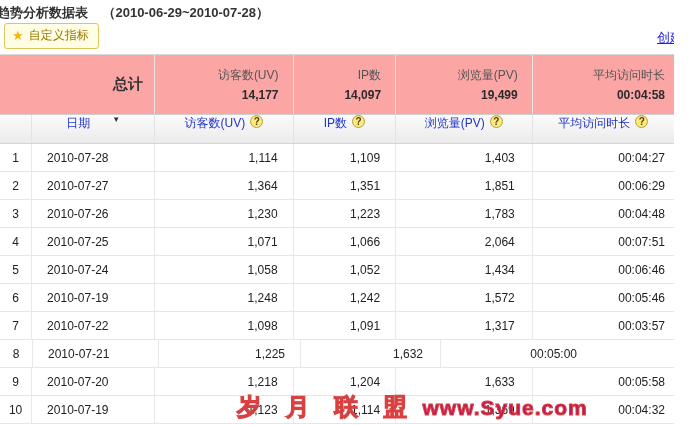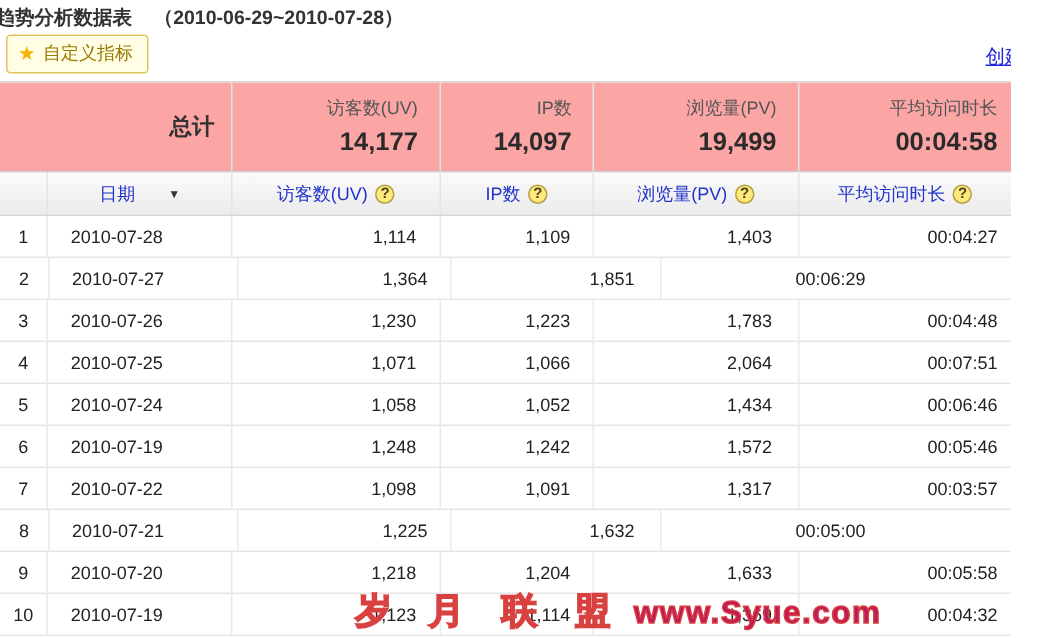--- a/index.html
+++ b/index.html
@@ -20,28 +20,28 @@
     text-decoration:underline; cursor:pointer; white-space:nowrap; }
 
   
   .summary { display:flex; height:60px; background:#fca5a5; border-bottom:1px solid #CFCFCF; }
   .s-cell { display:flex; flex-direction:column; justify-content:center; align-items:flex-end;
     padding-right:14px; }
   .s-cell + .s-cell { border-left:1px solid #E3E3E3; }
   .s-total { width:158px; justify-content:center; padding-right:11px; }
   .s-total-label { font-size:15px; font-weight:bold; color:#333; }
   .s-label { font-size:12px; color:#555; margin-bottom:4px; }
-  .s-value { font-size:17px; font-weight:bold; color:#2b2b2b; }
+  .s-value { font-size:12px; font-weight:bold; color:#2b2b2b; }
   .s-uv { width:142px; } .s-ip { width:105px; } .s-pv { width:140px; } .s-dur { width:146px; padding-right:9px; }
 
   
   .thead { display:flex; height:29px; align-items:center;
     background:linear-gradient(180deg,#FBFBFB,#EBEBEB); border-bottom:1px solid #D5D5D5;
     font-size:12px; color:#2233CC; }
-  .h-cell { display:flex; align-items:center; justify-content:center; height:100%; }
+  .h-cell { display:flex; align-items:flex-start; justify-content:center; height:100%; }
   .h-cell + .h-cell { border-left:1px solid #E3E3E3; }
   .c-idx { width:32px; } .c-date { width:126px; } .c-uv { width:142px; }
   .c-ip { width:105px; } .c-pv { width:140px; } .c-dur { width:146px; }
   .sort-icon { font-size:8px; color:#333; margin-left:22px; }
   .help-icon { display:inline-flex; width:13px; height:13px; border-radius:50%;
     background:#FFE87C; border:1px solid #B3A040; color:#4a4422; font-size:10px;
     font-weight:bold; line-height:11px; justify-content:center; align-items:center;
     margin-left:5px; cursor:pointer; }
 
   
@@ -132,20 +132,21 @@
       <div class="t-cell f-uv">1,114</div>
       <div class="t-cell f-ip">1,109</div>
       <div class="t-cell f-pv">1,403</div>
       <div class="t-cell f-dur">00:04:27</div>
     </div>
 
     <div class="t-row">
       <div class="t-cell f-idx">2</div>
       <div class="t-cell f-date">2010-07-27</div>
       <div class="t-cell f-uv">1,364</div>
+      <div class="t-cell f-ip">1,351</div>
       <div class="t-cell f-pv">1,851</div>
       <div class="t-cell f-dur">00:06:29</div>
     </div>
 
     <div class="t-row">
       <div class="t-cell f-idx">3</div>
       <div class="t-cell f-date">2010-07-26</div>
       <div class="t-cell f-uv">1,230</div>
       <div class="t-cell f-ip">1,223</div>
       <div class="t-cell f-pv">1,783</div>

